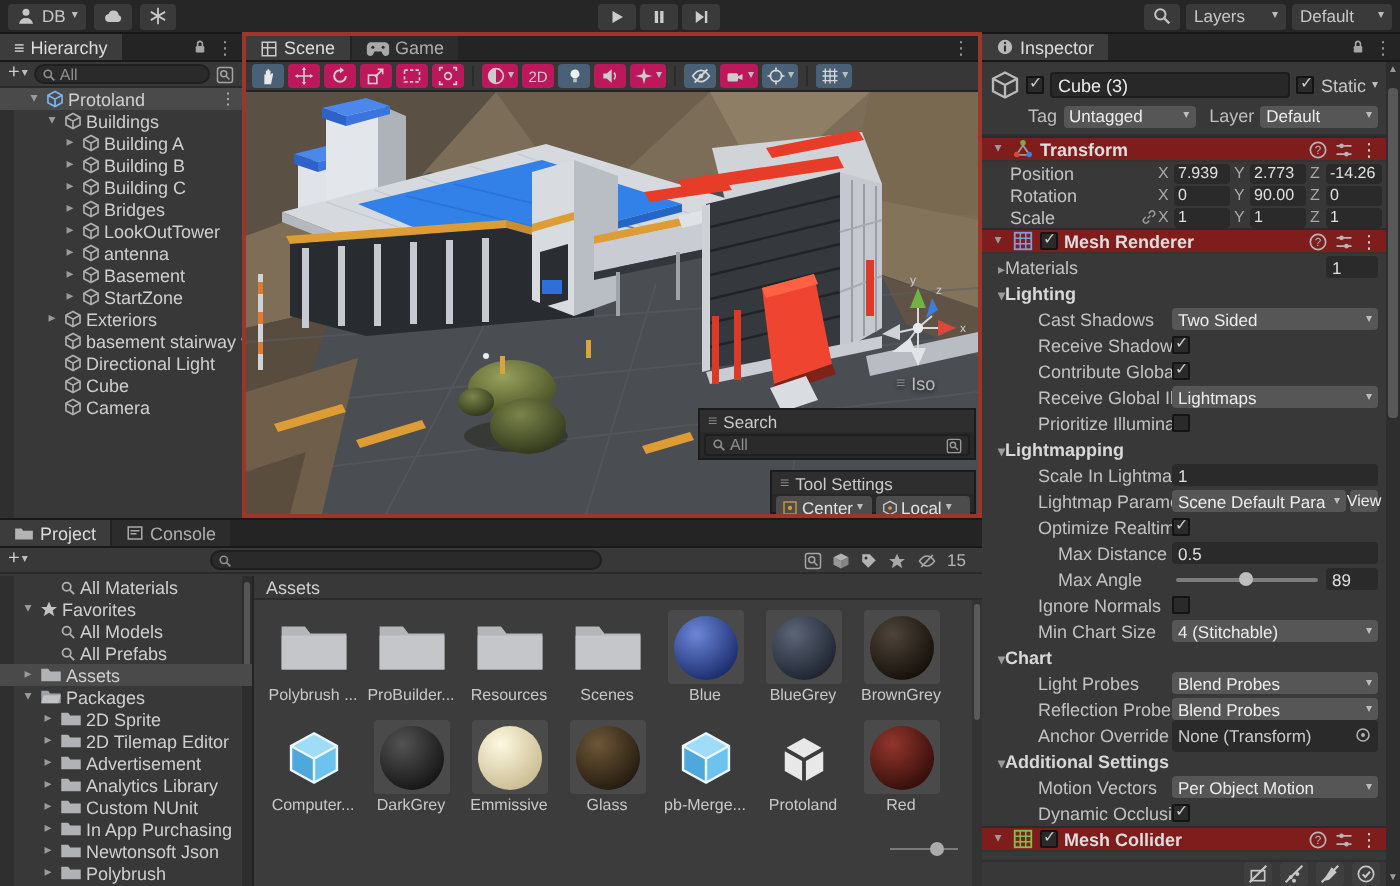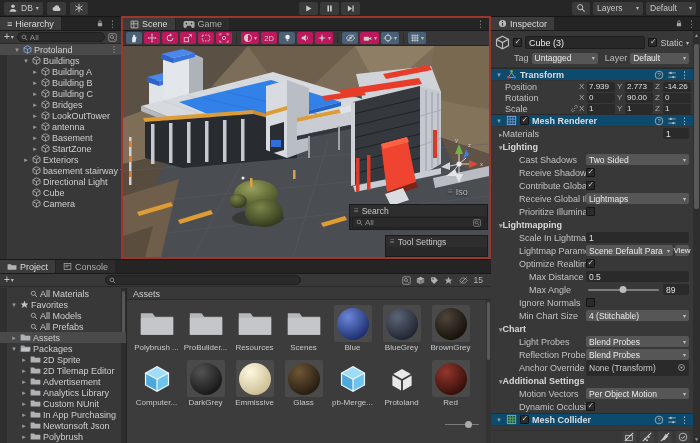--- a/index.html
+++ b/index.html
@@ -79,21 +79,21 @@
   .sb-arr{position:absolute;left:0;width:7px;font-size:5px;color:#9a9a9a;text-align:center;}
   .obj-header{padding:3px 4px 2px 4px;border-bottom:1px solid #2f2f2f;}
   .oh1{display:flex;align-items:center;gap:3px;height:17px;}
   .namefield{flex:1;height:13px;background:#282828;border:1px solid #1d1d1d;border-radius:2px;
     color:#ececec;display:flex;align-items:center;padding:0 3px;font-size:9px;overflow:hidden;}
   .oh2{display:flex;align-items:center;gap:3px;height:14px;padding-left:19px;color:#bdbdbd;}
   .dd{height:11px;background:#565656;border-radius:2px;display:flex;align-items:center;
     padding:0 3px;color:#ececec;font-size:8.5px;overflow:hidden;white-space:nowrap;gap:2px;}
   .dd .ddt{overflow:hidden;}
   .dd .dda{margin-left:auto;flex:none;}
-  .comp-h{height:13px;flex:none;background:#0c4a6e;border-top:1px solid #2a2a2a;
+  .comp-h{height:13px;flex:none;background:#7f1d1d;border-top:1px solid #2a2a2a;
     border-bottom:1px solid #343434;display:flex;align-items:center;gap:3px;padding:0 4px;color:#dddddd;}
   .comp-h .title{font-weight:bold;font-size:9px;}
   .h-gap{flex:1;}
   .chk{width:9px;height:9px;background:#2a2a2a;border:1px solid #141414;border-radius:1px;
     position:relative;flex:none;}
   .chk.on::after{content:"\2713";position:absolute;left:0.5px;top:-1px;font-size:8px;color:#d0d0d0;line-height:1;}
   .vrow{height:11px;flex:none;display:flex;align-items:center;padding:0 4px 0 14px;color:#c2c2c2;}
   .vlabel{flex:1;overflow:hidden;white-space:nowrap;}
   .linkslot{width:10px;flex:none;display:flex;justify-content:center;}
   .axgrp{display:flex;gap:2px;align-items:center;width:110px;flex:none;}
@@ -702,20 +702,42 @@
               </svg>
             </span>
       </div>
     </div>
 
     <div class="overlay" id="ov-tools">
       <div class="ov-head">
         <span class="ov-grip">≡</span>
         <span>Tool Settings</span>
       </div>
+      <div class="ts-row">
+        <div class="ts-dd">
+          <span class="ic">
+                <svg width="8" height="8" viewBox="0 0 12 12">
+                  <rect x="1.5" y="1.5" width="9" height="9" fill="none" stroke="#d89a3a"></rect>
+                  <circle cx="6" cy="6" r="1.6" fill="#d89a3a"></circle>
+                </svg>
+              </span>
+          <span>Center</span>
+          <span class="dda">▾</span>
+        </div>
+        <div class="ts-dd">
+          <span class="ic">
+                <svg width="8" height="8" viewBox="0 0 12 12">
+                  <path d="M6 1 10.7 3.5v5L6 11 1.3 8.5v-5Z" fill="none" stroke="#c9c9c9"></path>
+                  <circle cx="6" cy="6" r="1.4" fill="#d89a3a"></circle>
+                </svg>
+              </span>
+          <span>Local</span>
+          <span class="dda">▾</span>
+        </div>
+      </div>
     </div>
   </div>
 </div>
 
 <div id="inspector" class="panel">
   <div class="tabbar">
     <div class="tab active">
       <span class="ic">
             <svg width="9" height="9" viewBox="0 0 12 12">
               <circle cx="6" cy="6" r="4.8" fill="#b9b9b9"></circle>

